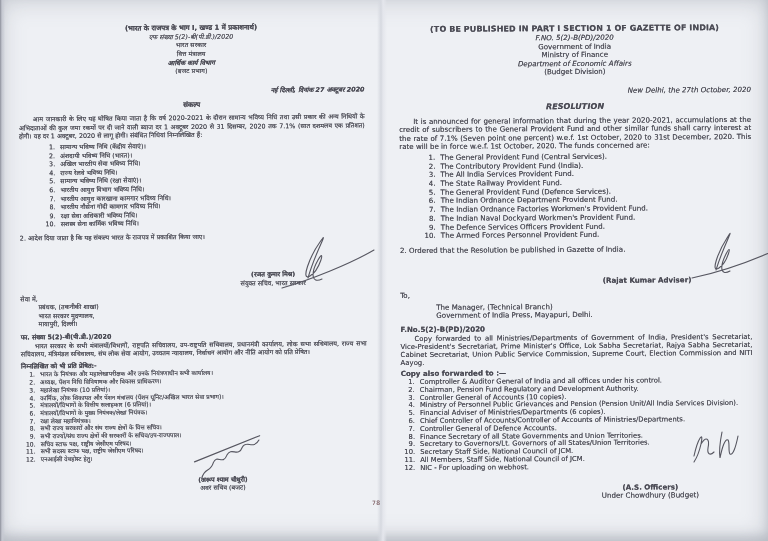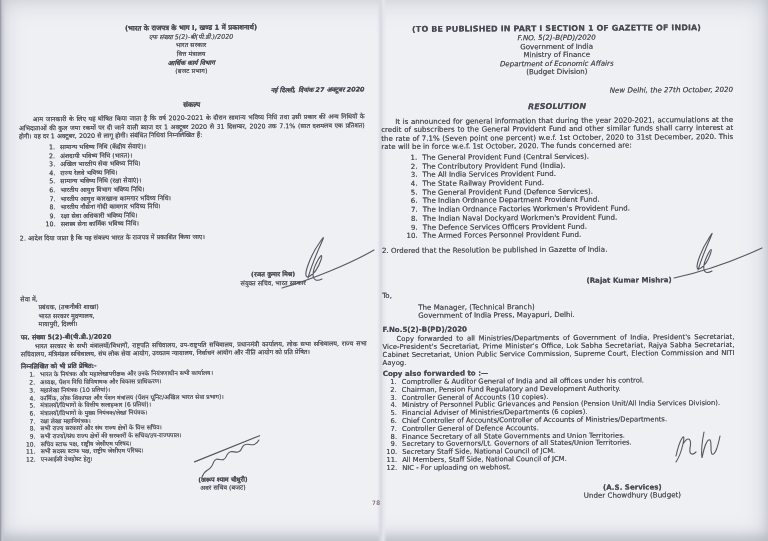--- a/index.html
+++ b/index.html
@@ -10,21 +10,21 @@
     color:#4b4b55;
   }
   .scan-vignette{position:absolute;inset:0;pointer-events:none;
     box-shadow:inset 0 0 24px rgba(120,126,140,.35), inset 0 -6px 10px rgba(120,126,140,.25);}
   .left-edge{position:absolute;left:0;top:0;width:5px;height:541px;
     background:linear-gradient(90deg,#8d909b 0,#c6c9d2 2px,rgba(238,240,244,0) 5px);}
   .fold{position:absolute;left:377px;top:0;width:10px;height:541px;
     background:linear-gradient(90deg,rgba(238,240,244,0) 0,#d6d9e0 4px,#e4e6ec 6px,rgba(238,240,244,0) 10px);}
   .page{position:absolute;top:0;height:541px;}
   #page-left{left:0;width:378px;}
-  #page-right{left:368px;width:382px;}
+  #page-right{left:386px;width:382px;}
   .col{position:absolute;}
   #col-left{left:20px;top:24px;width:346px;transform:rotate(-.5deg);}
   #col-right{left:14px;top:24px;width:352px;transform:rotate(-.35deg);}
   .c{text-align:center;}
   .r{text-align:right;}
   .b{font-weight:bold;}
   .i{font-style:italic;}
   .j{text-align:justify;}
   
   .ink{text-shadow:0 0 .45px rgba(75,75,85,.85);}
@@ -241,21 +241,21 @@
           <span class="li-num">9.</span>
           <span class="li-text">The Defence Services Officers Provident Fund.</span>
         </div>
         <div class="li-row">
           <span class="li-num">10.</span>
           <span class="li-text">The Armed Forces Personnel Provident Fund.</span>
         </div>
       </div>
     <div class="en" style="margin-top:6px;">2.   Ordered that the Resolution be published in Gazette of India.</div>
     <div class="sig-block en" style="width:190px;margin:22px 10px 0 auto;">
-      <div class="sig-name">(Rajat Kumar Mishra)</div>
+      <div class="sig-name">(Rajat Kumar Adviser)</div>
     </div>
     <div class="en" style="margin-top:6px;">To,</div>
     <div class="en addr" style="padding-left:36px;margin-top:3px;">The Manager, (Technical Branch)</div>
     <div class="en addr" style="padding-left:36px;">Government of India Press, Mayapuri, Delhi.</div>
     <div class="en b" style="margin-top:5px;">F.No.5(2)-B(PD)/2020</div>
     <div class="en j para" style="font-size:6.9px;line-height:8.2px;">Copy forwarded to all Ministries/Departments of Government of India, President's Secretariat, Vice-President's Secretariat, Prime Minister's Office, Lok Sabha Secretariat, Rajya Sabha Secretariat, Cabinet Secretariat, Union Public Service Commission, Supreme Court, Election Commission and NITI Aayog.</div>
     <div class="en b" style="margin-top:3px;">Copy  also forwarded to :—</div>
     <div class="en en-list2">
         <div class="li-row">
           <span class="li-num">1.</span>
@@ -300,21 +300,21 @@
         <div class="li-row">
           <span class="li-num">11.</span>
           <span class="li-text">All Members, Staff Side, National Council of JCM.</span>
         </div>
         <div class="li-row">
           <span class="li-num">12.</span>
           <span class="li-text">NIC - For uploading on webhost.</span>
         </div>
       </div>
     <div class="sig-block en" style="width:170px;margin:12px 18px 0 auto;">
-      <div class="sig-name">(A.S. Services)</div>
+      <div class="sig-name">(A.S. Officers)</div>
       <div class="sig-title">Under Chowdhury (Budget)</div>
     </div>
   </div>
 
   <svg class="sig" style="left:296px;top:222px;width:100px;height:62px;" viewBox="0 0 100 62">
     <path d="M34,48 C42,22 54,2 45,16 C36,30 28,52 37,46 C46,40 51,18 44,32 C37,46 39,54 48,49"></path>
     <path d="M10,56 C38,50 72,38 98,26"></path>
   </svg>
 
   <svg class="sig" style="left:300px;top:426px;width:60px;height:42px;" viewBox="0 0 60 42">

